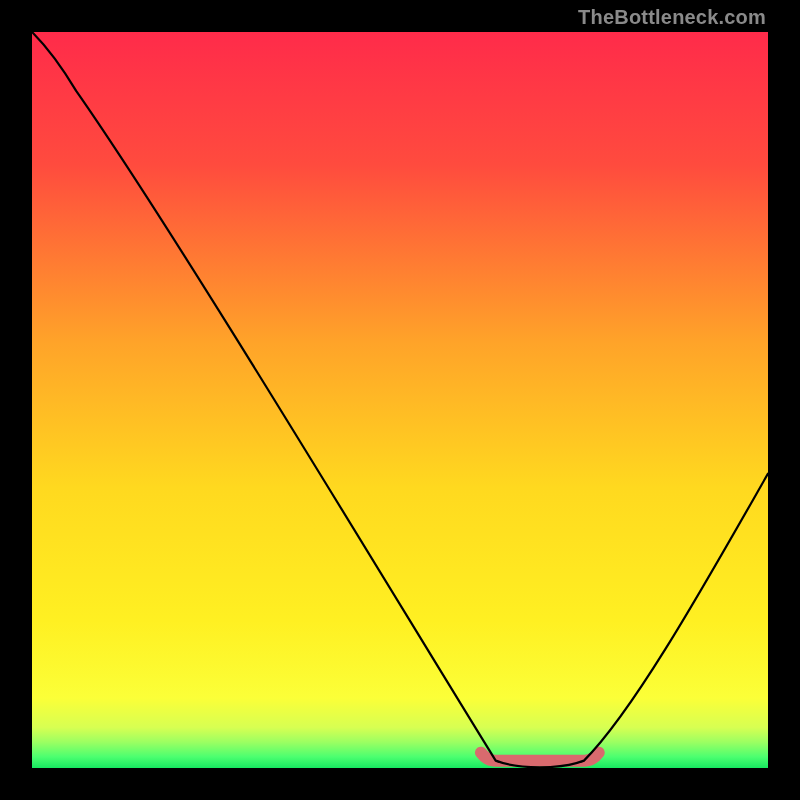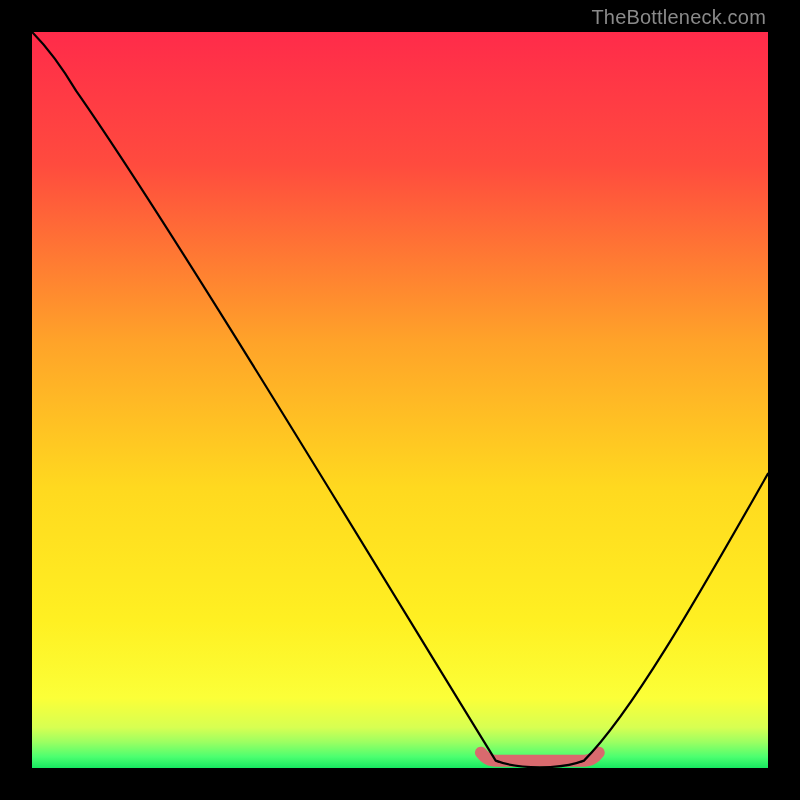--- a/index.html
+++ b/index.html
@@ -32,21 +32,21 @@
     width: 736px;
     height: 736px;
     pointer-events: none;
   }
   .watermark {
     position: absolute;
     top: 6px;
     right: 34px;
     font-family: Arial, Helvetica, sans-serif;
     font-size: 20px;
-    font-weight: 400;
+    font-weight: 700;
     color: #8a8a8a;
     letter-spacing: 0.2px;
   }
 </style>
 </head>
 <body>
 
 <div class="frame">
   <svg class="gradient" viewBox="0 0 736 736" preserveAspectRatio="none">
     <defs>

